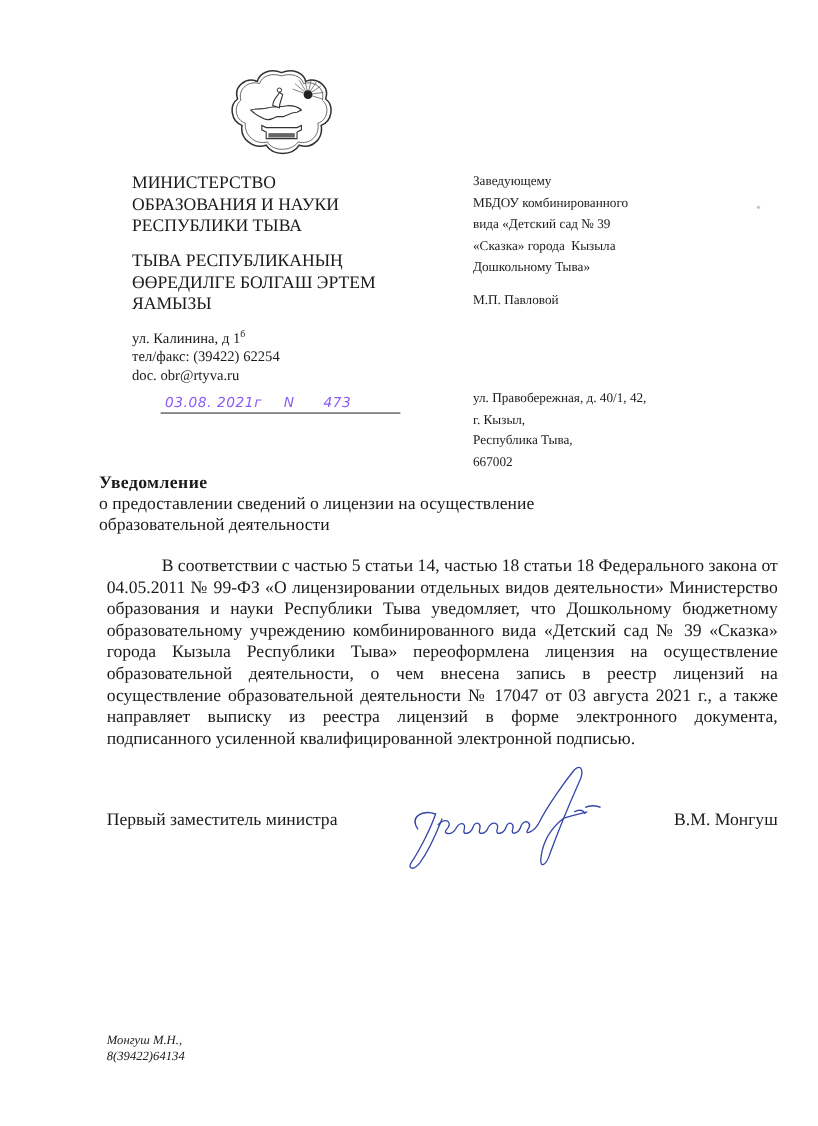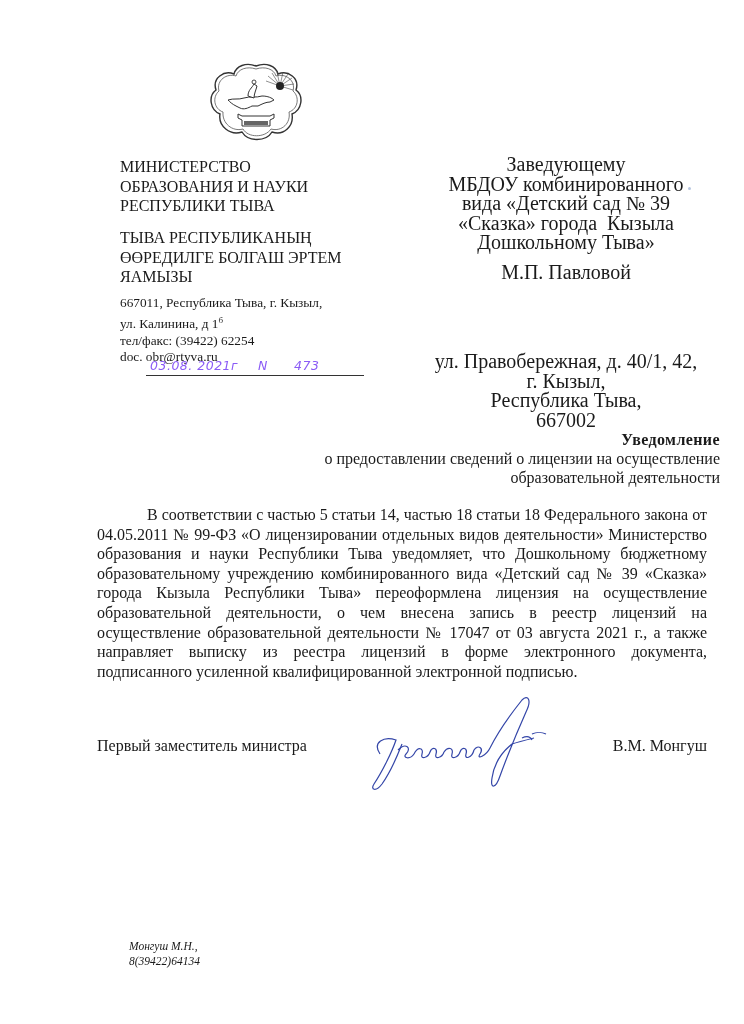--- a/index.html
+++ b/index.html
@@ -11,34 +11,34 @@
   .org-ru { top: 157px; font-size: 16px; line-height: 19.5px; }
   .org-tyva { top: 228px; font-size: 16px; line-height: 19.5px; }
   .contacts { top: 295px; font-size: 13.3px; line-height: 16.6px; }
   .reg-line { left: 146px; top: 358px; width: 218px; height: 17px;
               border-bottom: 1px solid #333; }
   .reg-hand { font-family: "DejaVu Sans", sans-serif; font-style: italic; color: #8b5cf6;
               font-size: 12.5px; letter-spacing: 0.5px; position: absolute; top: 0; }
   .reg-date { left: 4px; }
   .reg-no-label { left: 112px; }
   .reg-no { left: 136px; margin-left: 12px; }
-  .right-block { left: 430px; width: 272px; text-align: center; font-size: 20px; line-height: 19.5px; }
+  .right-block { left: 430px; width: 272px; text-align: left; font-size: 12px; line-height: 19.5px; }
   .addressee { top: 155px; }
   .name { top: 263px; }
   .address { top: 304px; margin-top: 48px; }
-  .title { left: 90px; width: 630px; top: 430px; text-align: right; font-size: 16px; line-height: 19px; }
+  .title { left: 90px; width: 630px; top: 430px; text-align: left; font-size: 16px; line-height: 19px; }
   .title b { font-weight: bold; letter-spacing: 0.4px; }
   .body-text { left: 97px; width: 610px; top: 505px; font-size: 16px; line-height: 19.6px;
                text-align: justify; text-indent: 50px; }
   .body-text b { font-weight: normal; }
   .sig-row { left: 97px; width: 610px; top: 737px; font-size: 16px; height: 20px; }
   .sig-title { position: absolute; left: 0; top: 0; }
   .sig-name { position: absolute; right: 0; top: 0; }
   .signature { left: 362px; top: 692px; width: 200px; height: 110px; }
-  .executor { left: 97px; top: 939px; font-size: 11.5px; line-height: 15px; font-style: italic; margin-left: 32px; }
+  .executor { left: 97px; top: 939px; font-size: 11.5px; line-height: 15px; font-style: italic; }
   .spot { width: 3px; height: 3px; background: #b8c6e0; border-radius: 50%; }
 </style>
 </head>
 <body>
 
 <div class="abs emblem">
   <svg width="96" height="82" viewBox="0 0 96 82">
     <path d="M48 4 C58 0 68 4 70 12 C80 8 92 16 88 28 C96 34 94 48 84 52 C86 64 76 74 64 70 C58 80 40 80 34 70 C22 74 10 64 12 52 C2 48 0 34 8 28 C4 16 16 8 26 12 C28 4 38 0 48 4 Z" fill="none" stroke="#333" stroke-width="1.4"></path>
     <path d="M48 7 C57 4 66 7 68 14 C77 11 88 18 85 29 C92 35 90 47 81 50 C83 61 74 70 63 67 C57 76 40 76 35 67 C24 70 14 61 15 50 C6 47 4 35 11 29 C8 18 19 11 28 14 C30 7 39 4 48 7 Z" fill="none" stroke="#555" stroke-width="0.8"></path>
     <g stroke="#444" stroke-width="0.6">
@@ -65,21 +65,20 @@
   <div>МИНИСТЕРСТВО</div>
   <div>ОБРАЗОВАНИЯ И НАУКИ</div>
   <div>РЕСПУБЛИКИ ТЫВА</div>
 </div>
 <div class="abs left-block org-tyva">
   <div>ТЫВА РЕСПУБЛИКАНЫҢ</div>
   <div>ӨӨРЕДИЛГЕ БОЛГАШ ЭРТЕМ</div>
   <div>ЯАМЫЗЫ</div>
 </div>
 <div class="abs left-block contacts">
-  <div>667011, Республика Тыва, г. Кызыл,</div>
   <div><span>ул. Калинина, д 1</span><sup style="font-size:9px">б</sup></div>
   <div>тел/факс: (39422) 62254</div>
   <div>doc. obr@rtyva.ru</div>
 </div>
 <div class="abs reg-line">
   <span class="reg-hand reg-date">03.08. 2021г</span>
   <span class="reg-hand reg-no-label">N</span>
   <span class="reg-hand reg-no">473</span>
 </div>
 

